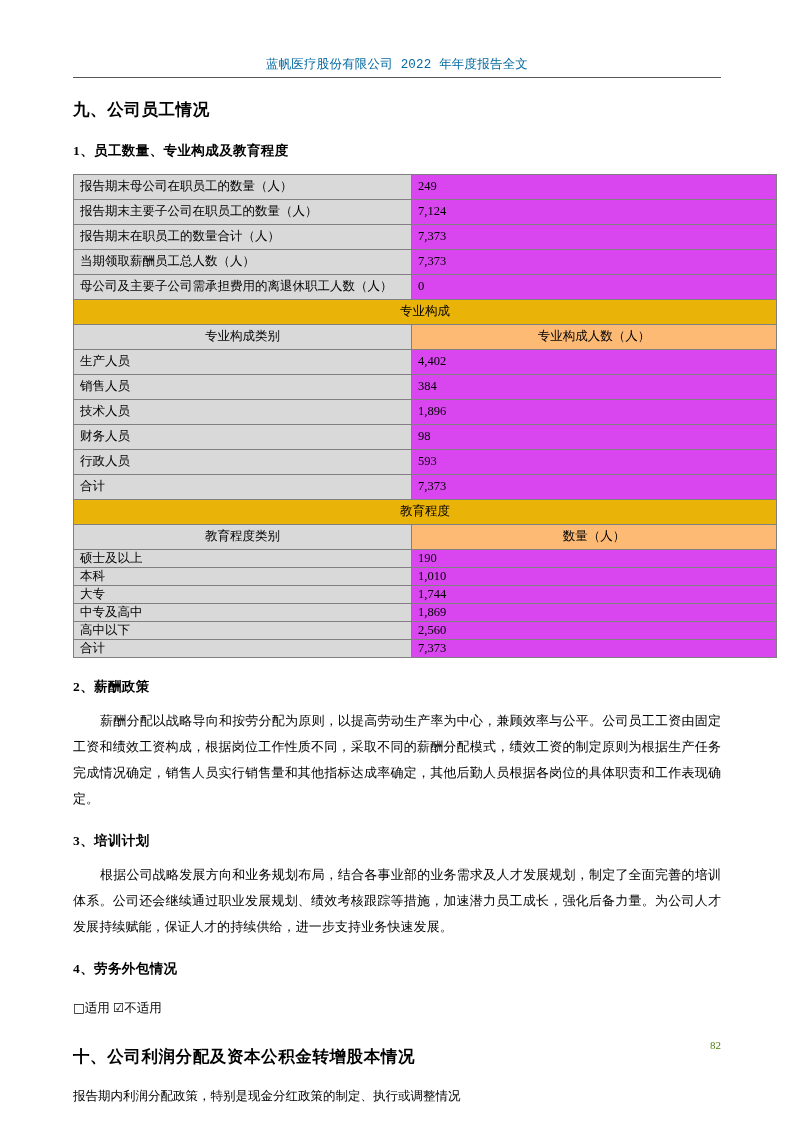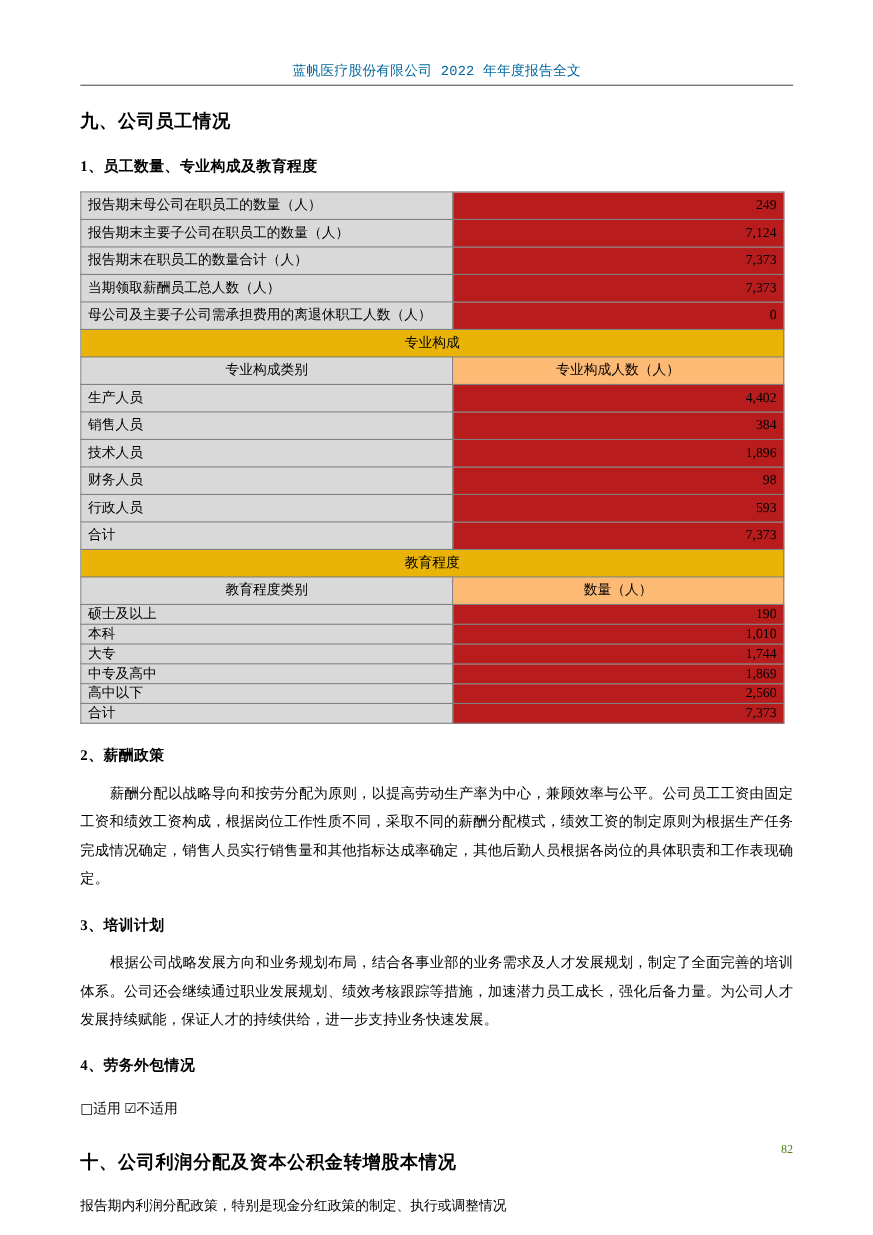--- a/index.html
+++ b/index.html
@@ -75,39 +75,39 @@
     font-weight: bold;
     line-height: 24px;
     margin: 0;
     padding: 0;
     letter-spacing: 0.6px;
   }
 
   
   table.data-table {
     border-collapse: collapse;
-    width: 640px;
+    width: 704px;
     table-layout: fixed;
     margin: 0;
     font-size: 12.5px;
   }
   table.data-table td {
     border: 1px solid #808080;
     padding: 0 6px;
     vertical-align: middle;
     line-height: 1.25;
   }
   td.label-cell {
     background: #d9d9d9;
     text-align: left;
     width: 325px;
   }
   td.value-cell {
-    background: #b91c1c;
-    text-align: right;
+    background: #d946ef;
+    text-align: left;
     padding-right: 8px;
   }
   td.band-cell {
     background: #eab308;
     text-align: center;
   }
   td.colhead-left {
     background: #d9d9d9;
     text-align: center;
     width: 325px;

